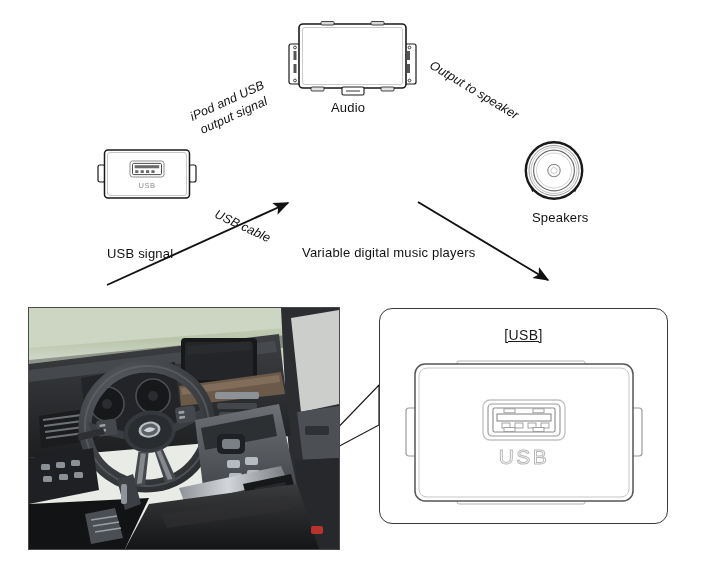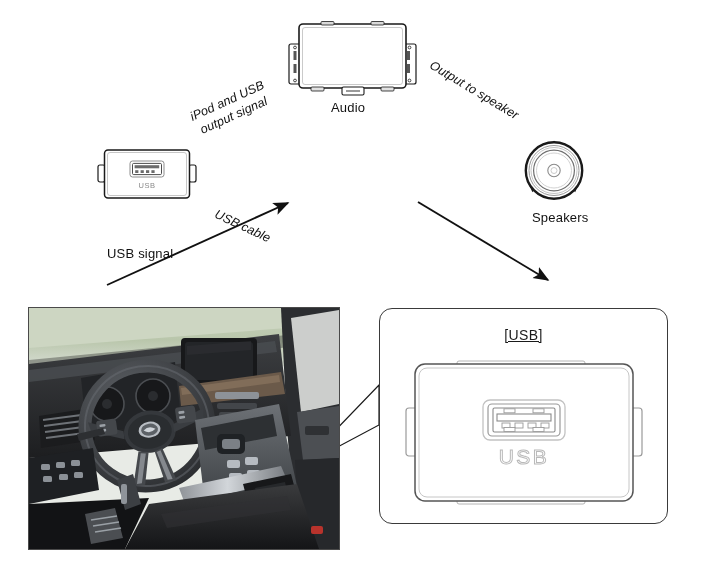--- a/index.html
+++ b/index.html
@@ -204,20 +204,21 @@
       <circle cx="31" cy="30.5" r="6.2" fill="#ffffff" stroke="#8a8a8a" stroke-width="1.1"></circle>
       <circle cx="31" cy="30.5" r="3.0" fill="#ffffff" stroke="#bdbdbd" stroke-width="0.8"></circle>
     </svg>
 
     <div class="lbl lbl-node" style="left:107px; top:203px;margin-top:44px;">USB signal</div>
 
     <div class="lbl lbl-node" style="left:331px; top:101px;">Audio</div>
 
     <div class="lbl lbl-node" style="left:532px; top:203px;margin-top:8px;">Speakers</div>
 
+    <div class="lbl lbl-node" style="left:302px; top:246px;">Variable digital music players</div>
 
     <div class="lbl lbl-arrow lbl-arrow-2l" style="left:188px; top:111px; transform: rotate(-24.5deg);">iPod and USB
 output signal</div>
 
     <div class="lbl lbl-arrow" style="left:434px; top:59px; transform: rotate(31deg);">Output to speaker</div>
 
     <div class="lbl lbl-arrow" style="left:218px; top:208px; transform: rotate(25deg);">USB cable</div>
 
   </div>
 

